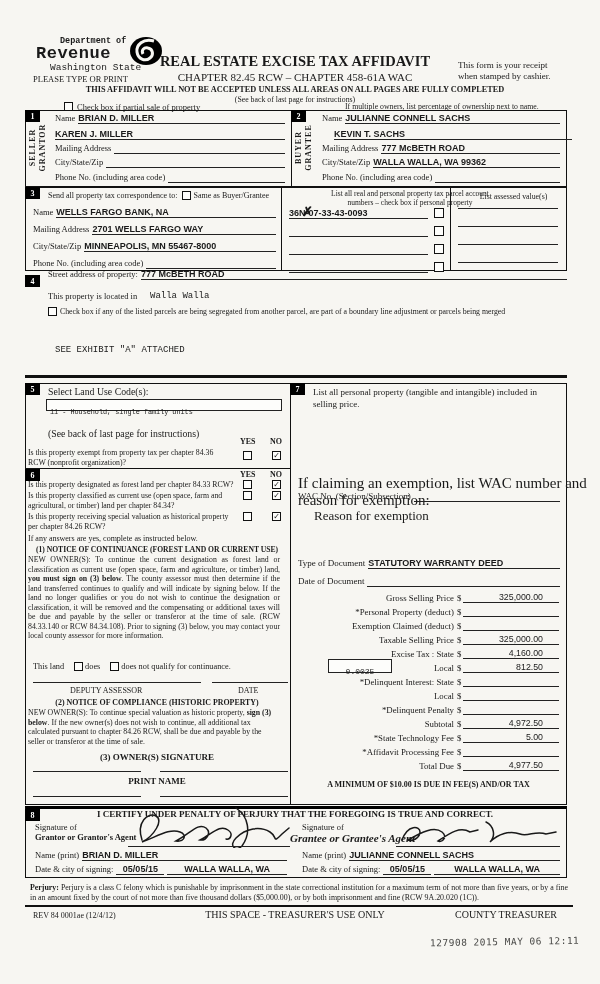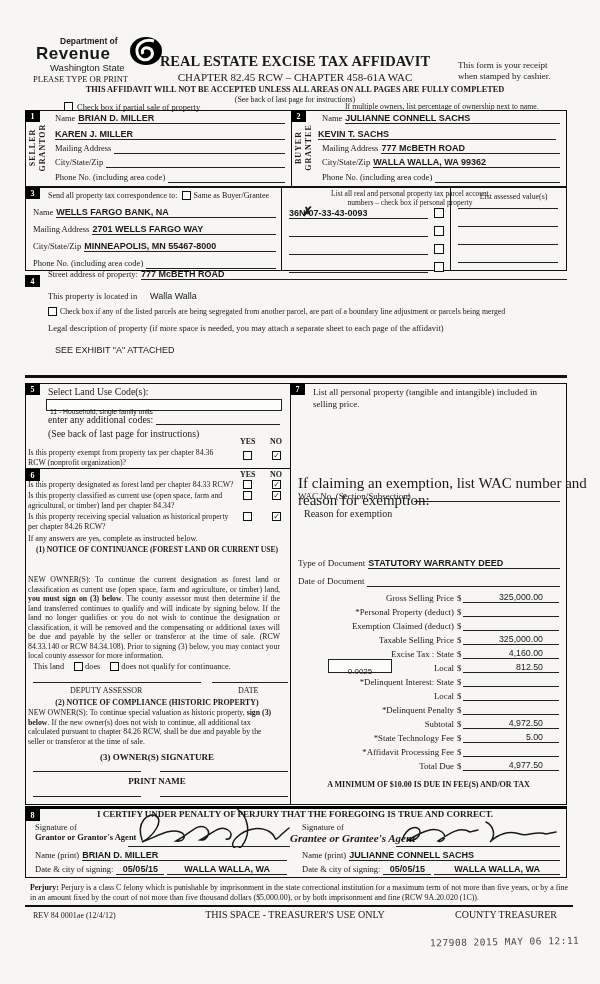--- a/index.html
+++ b/index.html
@@ -1,19 +1,19 @@
 <!DOCTYPE html>
 <html><head>
 <meta charset="utf-8">
 <style>
   html,body{margin:0;padding:0;background:#dddbd6;}
   .page{position:relative;width:600px;height:984px;background:#f7f6f2;overflow:hidden;
         font-family:"Liberation Serif",serif;color:#1a1a1a;}
   .abs{position:absolute;}
-  .sans{font-family:Liberation Sans, sans-serif;}
+  .sans{font-family:Liberation Mono, monospace;}
   .mono{font-family:"DejaVu Sans Mono",monospace;}
   .b{font-weight:bold;}
   .ctr{text-align:center;}
   .box{position:absolute;border:1.5px solid #111;box-sizing:border-box;}
   .badge{position:absolute;background:#000;color:#fff;width:15px;height:12px;
          font:bold 8px "Liberation Serif",serif;display:flex;align-items:center;justify-content:center;}
   .vlab{position:absolute;width:72px;text-align:center;transform:rotate(-90deg);
         font-weight:bold;font-size:8px;letter-spacing:1px;}
   .ck{display:inline-block;width:9px;height:9px;border:1px solid #111;background:#fdfdfb;
       box-sizing:border-box;font-size:8px;line-height:7px;text-align:center;vertical-align:-1px;}
@@ -94,21 +94,21 @@
 
   <div class="box" style="left:291px;top:110px;width:276px;height:77px;"></div>
   <div class="badge" style="left:291px;top:110px;">2</div>
   <span class="vlab" style="left:262px;top:143px;">BUYER</span>
   <span class="vlab" style="left:272px;top:143px;">GRANTEE</span>
 
   <div class="row" style="left:322px;top:113px;width:238px;">
     <span class="lbl">Name</span>
     <span class="fill b">JULIANNE CONNELL SACHS</span>
   </div>
-  <div class="row" style="left:306px;top:129px;width:238px;padding-left:12px;">
+  <div class="row" style="left:322px;top:129px;width:238px;padding-left:12px;">
     <span class="fill b" style="margin-left:0;">KEVIN T. SACHS</span>
   </div>
   <div class="row" style="left:322px;top:143px;width:238px;">
     <span class="lbl">Mailing Address</span>
     <span class="fill b">777 McBETH ROAD</span>
   </div>
   <div class="row" style="left:322px;top:157px;width:238px;">
     <span class="lbl">City/State/Zip</span>
     <span class="fill b">WALLA WALLA, WA  99362</span>
   </div>
@@ -175,36 +175,31 @@
   <div class="row" style="left:48px;top:269px;width:519px;">
     <span class="lbl">Street address of property:</span>
     <span class="fill b">777 McBETH ROAD</span>
   </div>
   <div class="abs" style="left:48px;top:291px;font-size:8.5px;">This property is located in</div>
   <div class="abs sans" style="left:150px;top:291px;font-size:9px;">Walla Walla</div>
   <div class="row" style="left:48px;top:307px;">
     <span class="ck"></span>
     <span class="small" style="margin-left:3px;white-space:nowrap;">Check box if any of the listed parcels are being segregated from another parcel, are part of a boundary line adjustment or parcels being merged</span>
   </div>
-  <div class="abs" style="left:48px;top:323px;font-size:8.5px;">Legal description of property (if more space is needed, you may attach a separate sheet to each page of the affidavit)</div>
   <div class="abs sans" style="left:55px;top:345px;font-size:9px;">SEE EXHIBIT "A" ATTACHED</div>
 
   <div class="hline" style="left:25px;top:375px;width:542px;height:2.5px;"></div>
 
   <div class="box" style="left:25px;top:383px;width:542px;height:422px;"></div>
   <div class="hline" style="left:290px;top:383px;width:1px;height:422px;"></div>
 
   <div class="badge" style="left:25px;top:383px;">5</div>
   <div class="abs" style="left:48px;top:386px;font-size:9.8px;">Select Land Use Code(s):</div>
   <div class="abs" style="left:46px;top:399px;width:236px;height:12px;border:1px solid #222;box-sizing:border-box;background:#fdfdfb;">
     <span class="sans" style="font-size:6.8px;margin-left:3px;line-height:10px;display:inline-block;">11 - Household, single family units</span>
-  </div>
-  <div class="row" style="left:48px;top:414px;width:232px;">
-    <span style="font-size:9.8px;">enter any additional codes:</span>
-    <span class="fill"></span>
   </div>
   <div class="abs" style="left:48px;top:428px;font-size:9.8px;">(See back of last page for instructions)</div>
   <div class="abs b" style="left:240px;top:437px;font-size:8px;">YES</div>
   <div class="abs b" style="left:270px;top:437px;font-size:8px;">NO</div>
   <div class="qtext" style="left:28px;top:448px;width:200px;">Is this property exempt from property tax per chapter 84.36 RCW (nonprofit organization)?</div>
   <span class="ck abs" style="left:243px;top:451px;"></span>
   <span class="ck abs" style="left:272px;top:451px;"><span>✓</span></span>
 
   <div class="hline" style="left:25px;top:468px;width:265px;height:1px;"></div>
   <div class="badge" style="left:25px;top:469px;">6</div>
@@ -218,21 +213,21 @@
   <div class="qtext" style="left:28px;top:491px;width:208px;">Is this property classified as current use (open space, farm and agricultural, or timber) land per chapter 84.34?</div>
   <span class="ck abs" style="left:243px;top:491px;"></span>
   <span class="ck abs" style="left:272px;top:491px;"><span>✓</span></span>
 
   <div class="qtext" style="left:28px;top:512px;width:208px;">Is this property receiving special valuation as historical property per chapter 84.26 RCW?</div>
   <span class="ck abs" style="left:243px;top:512px;"></span>
   <span class="ck abs" style="left:272px;top:512px;"><span>✓</span></span>
 
   <div class="abs" style="left:28px;top:534px;font-size:8px;">If any answers are yes, complete as instructed below.</div>
   <div class="abs b ctr" style="left:26px;top:545px;width:262px;font-size:7.6px;">(1) NOTICE OF CONTINUANCE  (FOREST LAND OR CURRENT USE)</div>
-  <div class="qtext" style="left:28px;top:555px;width:252px;text-align:justify;margin-top:20px;">
+  <div class="qtext" style="left:28px;top:555px;width:252px;text-align:justify;">
     <span>NEW OWNER(S): To continue the current designation as forest land or classification as current use (open space, farm and agriculture, or timber) land, </span><span class="b">you must sign on (3) below</span><span>. The county assessor must then determine if the land transferred continues to qualify and will indicate by signing below. If the land no longer qualifies or you do not wish to continue the designation or classification, it will be removed and the compensating or additional taxes will be due and payable by the seller or transferor at the time of sale. (RCW 84.33.140 or RCW 84.34.108). Prior to signing (3) below, you may contact your local county assessor for more information.</span>
   </div>
 
   <div class="row" style="left:33px;top:662px;">
     <span style="font-size:8.3px;">This land</span>
     <span class="ck" style="margin-left:10px;"></span>
     <span style="font-size:8.3px;margin-left:2px;">does</span>
     <span class="ck" style="margin-left:10px;"></span>
     <span style="font-size:8.3px;margin-left:2px;">does not qualify for continuance.</span>
   </div>
@@ -255,21 +250,21 @@
   <div class="uline" style="left:160px;top:796px;width:128px;"></div>
 
   <div class="badge" style="left:290px;top:383px;">7</div>
   <div class="abs" style="left:313px;top:386px;width:238px;font-size:9px;line-height:12px;">List all  personal property (tangible and intangible) included in selling price.</div>
 
   <div class="abs" style="left:298px;top:475px;font-size:15px;">If claiming an exemption, list WAC number and reason for exemption:</div>
   <div class="row" style="left:298px;top:491px;width:262px;">
     <span style="font-size:9px;">WAC No. (Section/Subsection)</span>
     <span class="fill"></span>
   </div>
-  <div class="abs" style="left:304px;top:508px;font-size:10px;">Reason for exemption</div>
+  <div class="abs" style="left:314px;top:508px;font-size:13px;">Reason for exemption</div>
 
   <div class="row" style="left:298px;top:558px;width:262px;">
     <span style="font-size:9px;">Type of Document</span>
     <span class="fill b">STATUTORY WARRANTY DEED</span>
   </div>
   <div class="row" style="left:298px;top:576px;width:262px;">
     <span style="font-size:9px;">Date of Document</span>
     <span class="fill"></span>
   </div>
 

